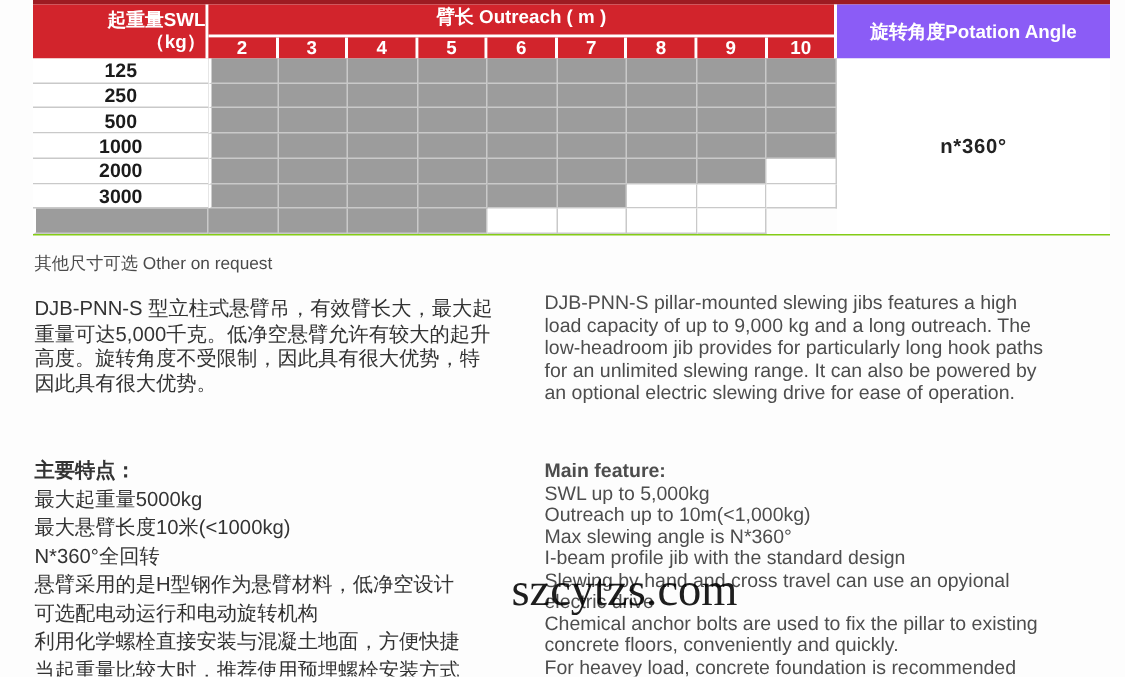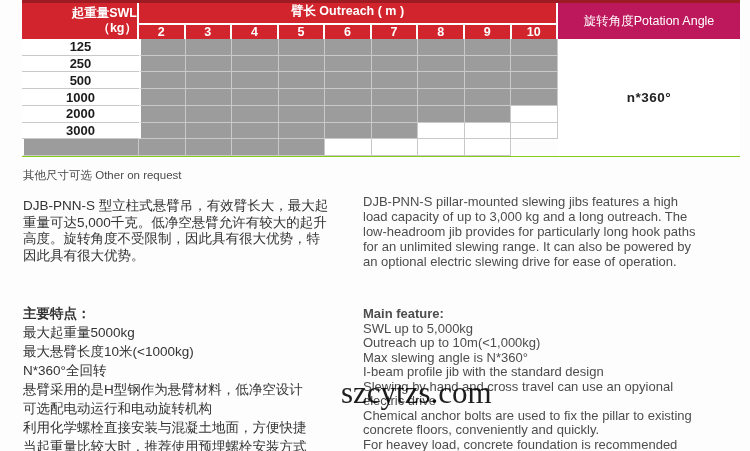--- a/index.html
+++ b/index.html
@@ -26,23 +26,23 @@
     text-align: center; color: #fff; font-weight: bold; font-size: 12.5px; line-height: 16px;
   }
   .th-nums { flex: 1; display: flex; }
   .th-num {
     flex: 1; background: #d2242c; border-right: 2px solid #fff;
     display: flex; align-items: center; justify-content: center;
     color: #fff; font-weight: bold; font-size: 12.5px;
   }
   .th-num:last-child { border-right: none; }
   .th-right {
-    flex: 1; background: #be185d;
-    display: flex; align-items: center; justify-content: center;
-    color: #fff; font-weight: normal; font-size: 12.5px;
+    flex: 1; background: #8b5cf6;
+    display: flex; align-items: center; justify-content: center;
+    color: #fff; font-weight: bold; font-size: 12.5px;
   }
   .tbody {
     display: grid;
     grid-template-columns: 117px repeat(9, 1fr) 182px;
     grid-auto-rows: 16.72px;
     border-bottom: 1px solid #84cc16;
   }
   .swl-cell {
     background: #fff; border-bottom: 1px solid #c9c9c9;
     display: flex; align-items: center; justify-content: center;
@@ -177,21 +177,21 @@
 <div class="note">其他尺寸可选 Other on request</div>
 
 <div class="intro-zh">
     <div>DJB-PNN-S 型立柱式悬臂吊，有效臂长大，最大起</div>
     <div>重量可达5,000千克。低净空悬臂允许有较大的起升</div>
     <div>高度。旋转角度不受限制，因此具有很大优势，特</div>
     <div>因此具有很大优势。</div>
   </div>
 <div class="intro-en">
     <div>DJB-PNN-S pillar-mounted slewing jibs features a high</div>
-    <div>load capacity of up to 3,000 kg and a long outreach. The</div>
+    <div>load capacity of up to 9,000 kg and a long outreach. The</div>
     <div>low-headroom jib provides for particularly long hook paths</div>
     <div>for an unlimited slewing range. It can also be powered by</div>
     <div>an optional electric slewing drive for ease of operation.</div>
   </div>
 
 <div class="feat-zh">
   <div class="feat-title">主要特点：</div>
   <div>
       <div>最大起重量5000kg</div>
       <div>最大悬臂长度10米(&lt;1000kg)</div>

